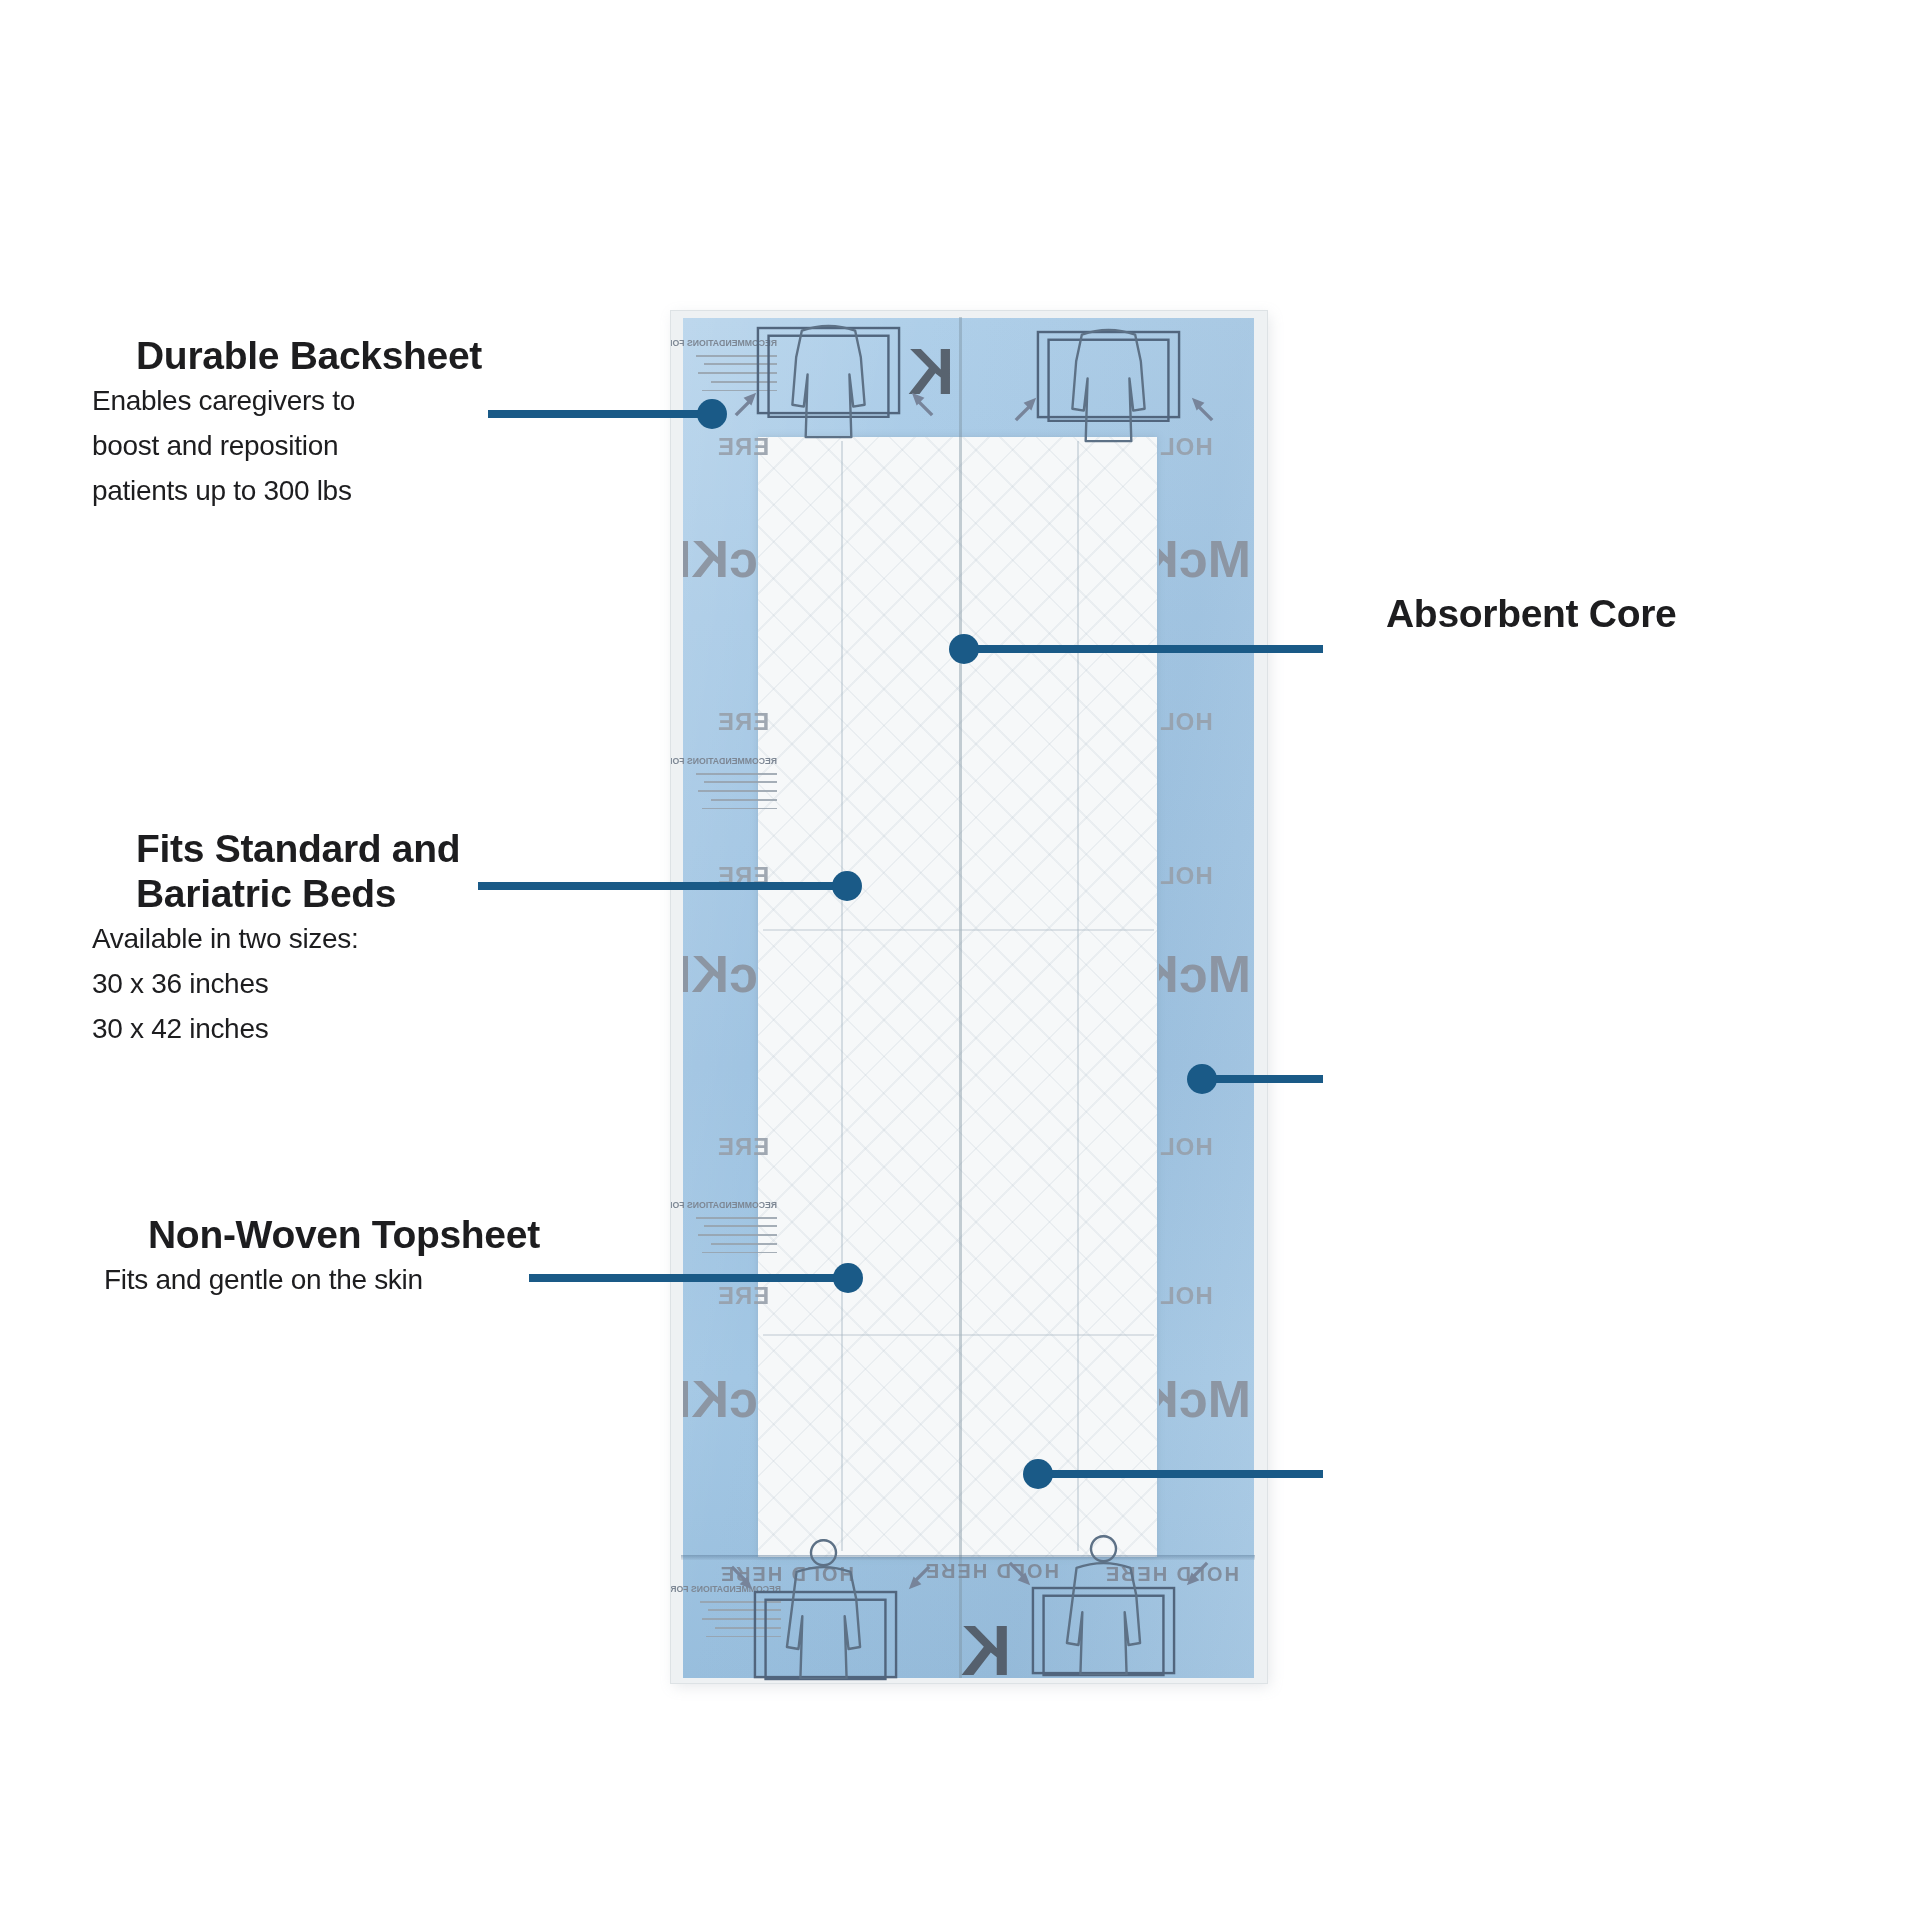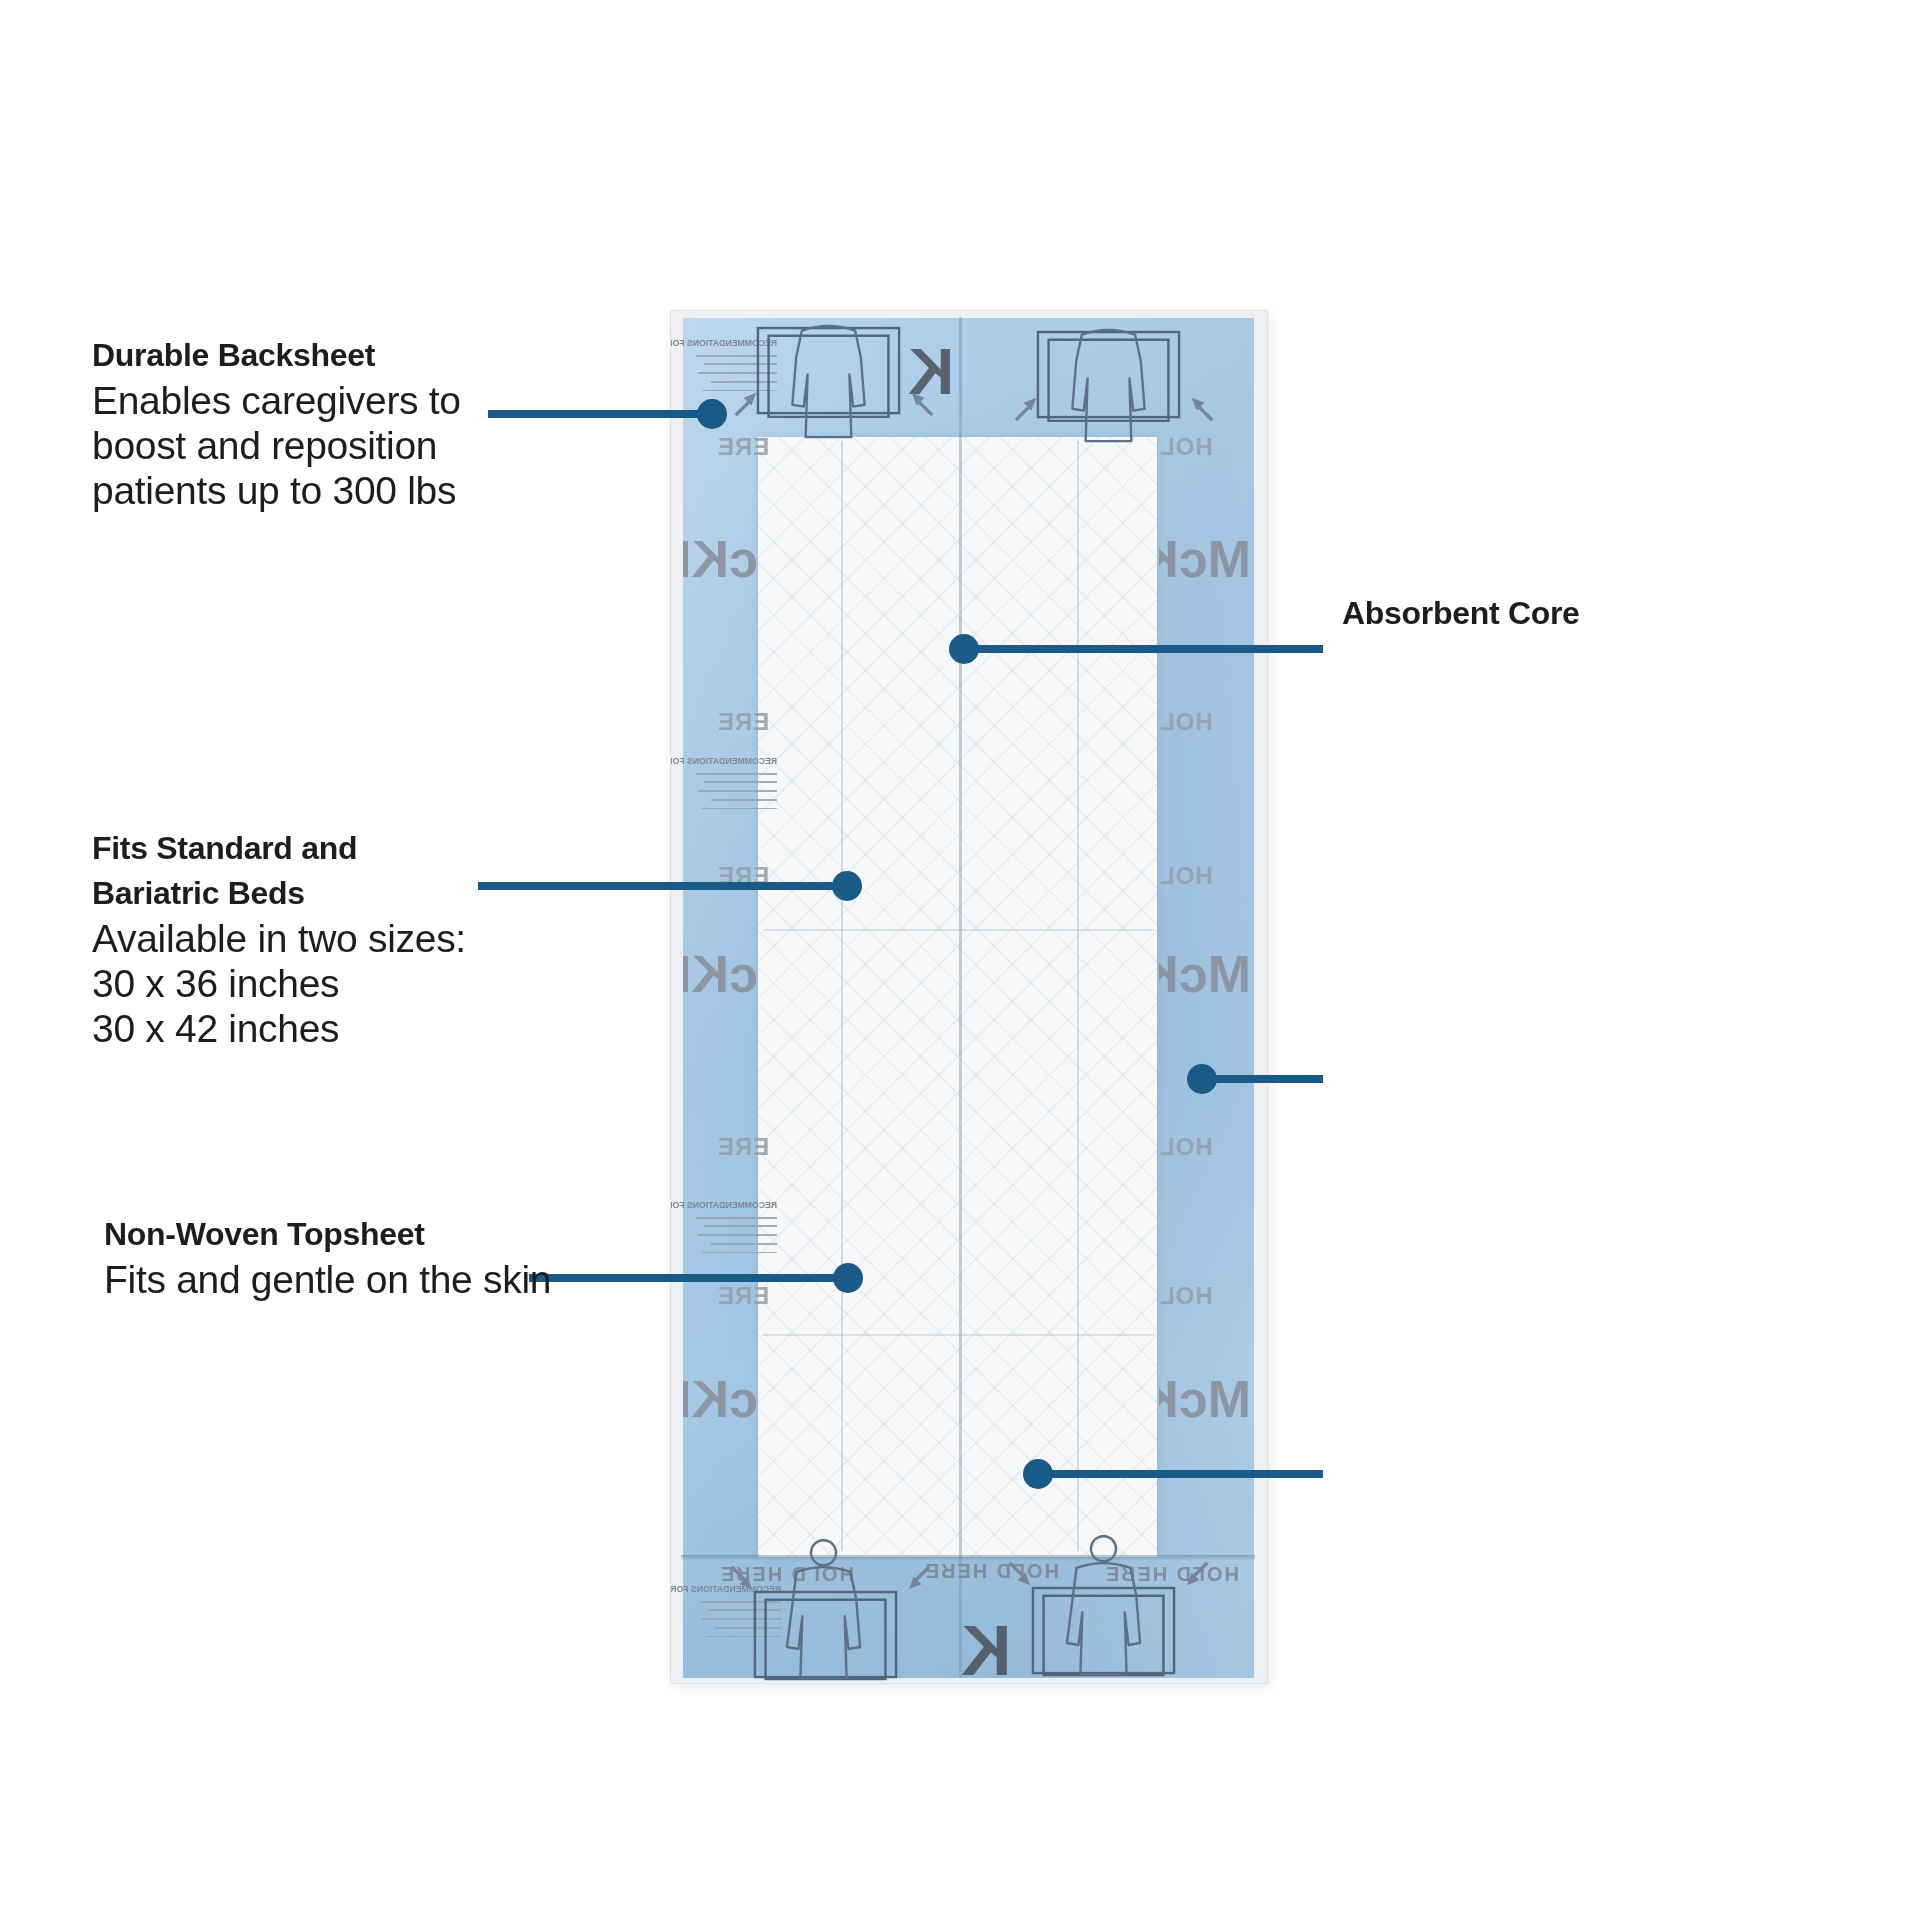--- a/index.html
+++ b/index.html
@@ -2,22 +2,22 @@
 <html style="--accent: #1a5a87;"><head>
 <meta charset="utf-8">
 <style>
   html,body{margin:0;padding:0;background:#fff;}
   .canvas{
     position:relative;width:1931px;height:1931px;background:#fff;overflow:hidden;
     font-family:"Liberation Sans","DejaVu Sans",sans-serif;color:#1d1d1f;
   }
   
   .callout{position:absolute;z-index:6;}
-  .c-title{font-weight:700;font-size:32px;line-height:45px;white-space:pre-line;letter-spacing:-0.3px;}
-  .c-body{font-weight:400;font-size:39px;line-height:45px;white-space:pre-line;letter-spacing:-0.3px;}
+  .c-title{font-weight:700;font-size:39px;line-height:45px;white-space:pre-line;letter-spacing:-0.3px;margin-left:44px;}
+  .c-body{font-weight:400;font-size:28px;line-height:45px;white-space:pre-line;letter-spacing:-0.3px;}
   
   .connector{position:absolute;height:7.7px;background:var(--accent,#1a5a87);z-index:5;}
   .dot{position:absolute;width:30px;height:30px;border-radius:50%;background:var(--accent,#1a5a87);top:50%;transform:translateY(-50%);}
   .dot-r{right:-15.4px;}  .dot-l{left:-15.4px;}
   
   .pad{position:absolute;left:671px;top:311px;width:596px;height:1372px;background:#eef1f3;
        box-shadow:0 0 0 1px #dde2e5, 2.9px 3.9px 13.5px rgba(150,160,170,.25);overflow:hidden;z-index:1;}
   .pad-blue{position:absolute;left:11.6px;top:6.8px;right:13.5px;bottom:4.8px;
        background:linear-gradient(180deg,#afcfe9 0%,#a5c8e5 22%,#9dc2e1 55%,#a3c7e4 78%,#98bedd 100%);}
   .pad-blue:after{content:"";position:absolute;inset:0;

